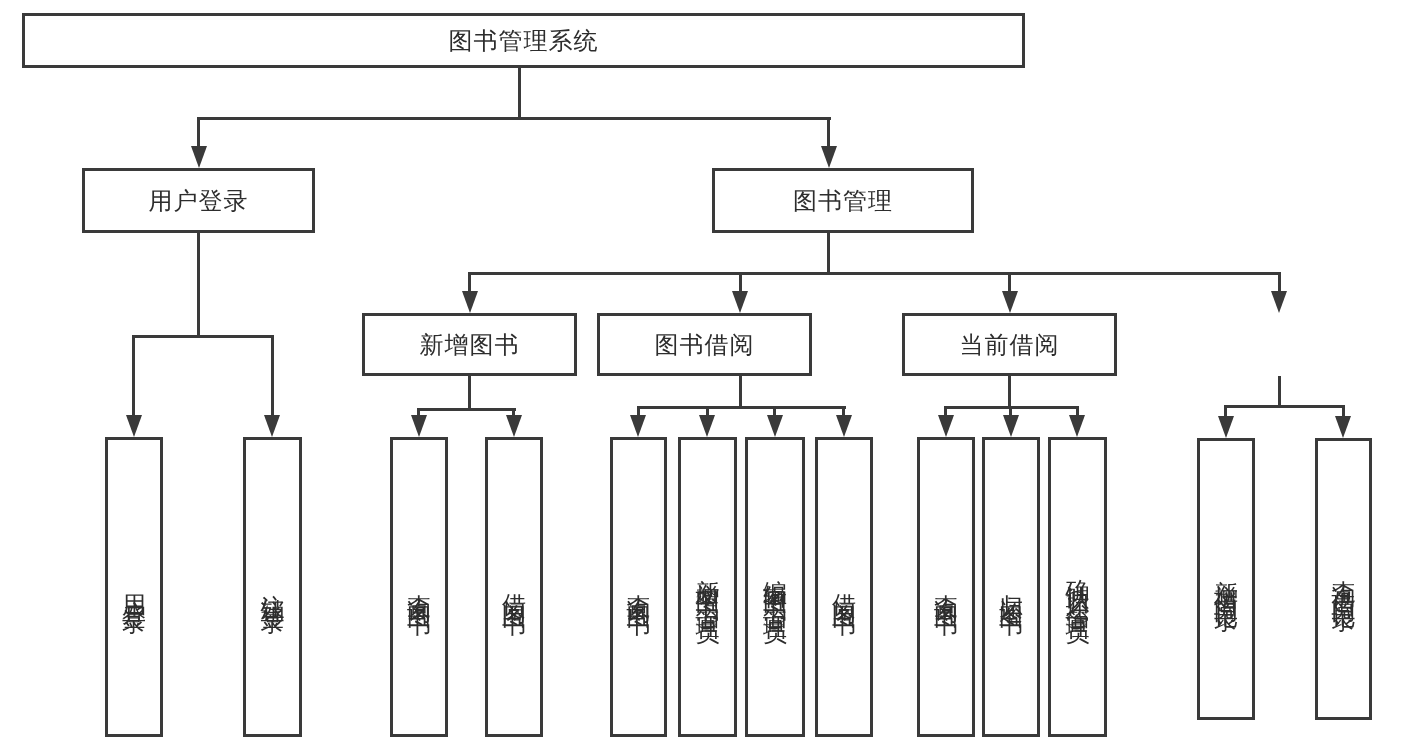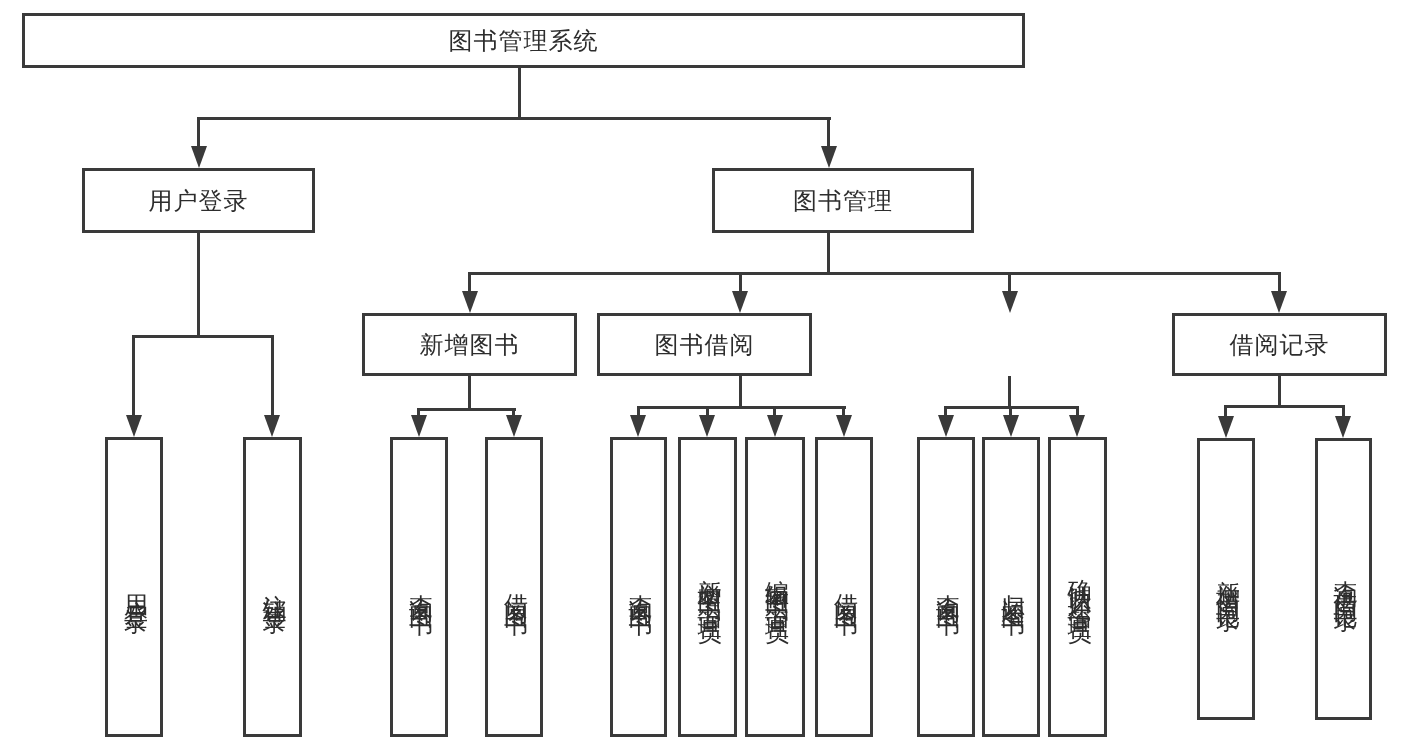--- a/index.html
+++ b/index.html
@@ -2,21 +2,21 @@
 <html style="--line: #3a3a3a; --box_fill: #ffffff; --text: #2d2d2d; --watermark: #9e9e9e; --background: #ffffff;"><head>
 <meta charset="utf-8">
 <style>
   :root{
     --line:#3a3a3a; --box_fill:#ffffff; --text:#2d2d2d;
     --watermark:#9e9e9e; --background:#ffffff;
   }
   html,body{margin:0;padding:0;background:var(--background);}
   #stage{
     position:relative;width:1405px;height:747px;background:var(--background);
-    font-family:Liberation Mono, monospace;overflow:hidden;
+    font-family:Liberation Serif, serif;overflow:hidden;
   }
   .box{
     position:absolute;box-sizing:border-box;border:3px solid var(--line);
     background:var(--box_fill);display:flex;align-items:center;justify-content:center;
   }
   .hlabel{
     font-size:24px;color:var(--text);letter-spacing:1px;white-space:nowrap;
   }
   .vlabel{
     writing-mode:vertical-rl;text-orientation:mixed;
@@ -48,22 +48,22 @@
   <div class="box" style="left:712px;top:168px;width:262px;height:65px">
     <span class="hlabel">图书管理</span>
   </div>
 
   <div class="box" style="left:362px;top:313px;width:215px;height:63px">
     <span class="hlabel">新增图书</span>
   </div>
   <div class="box" style="left:597px;top:313px;width:215px;height:63px">
     <span class="hlabel">图书借阅</span>
   </div>
-  <div class="box" style="left:1172px;top:313px;width:215px;height:63px">
-    <span class="hlabel">借阅记录</span>
+  <div class="box" style="left:902px;top:313px;width:215px;height:63px">
+    <span class="hlabel">当前借阅</span>
   </div>
 
   <div class="box" style="left:105px;top:437px;width:58px;height:300px">
     <span class="vlabel">用户登录</span>
   </div>
   <div class="box" style="left:243px;top:437px;width:59px;height:300px">
     <span class="vlabel">注销登录</span>
   </div>
 
   <div class="box" style="left:390px;top:437px;width:58px;height:300px">

